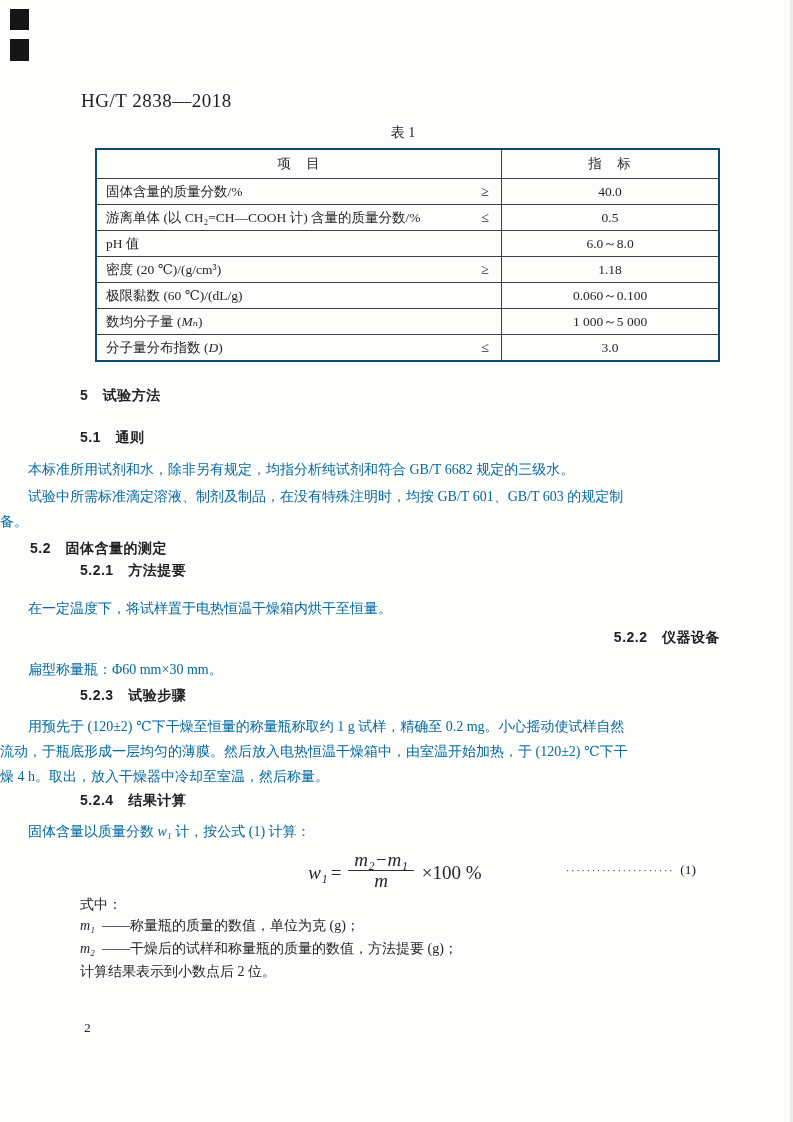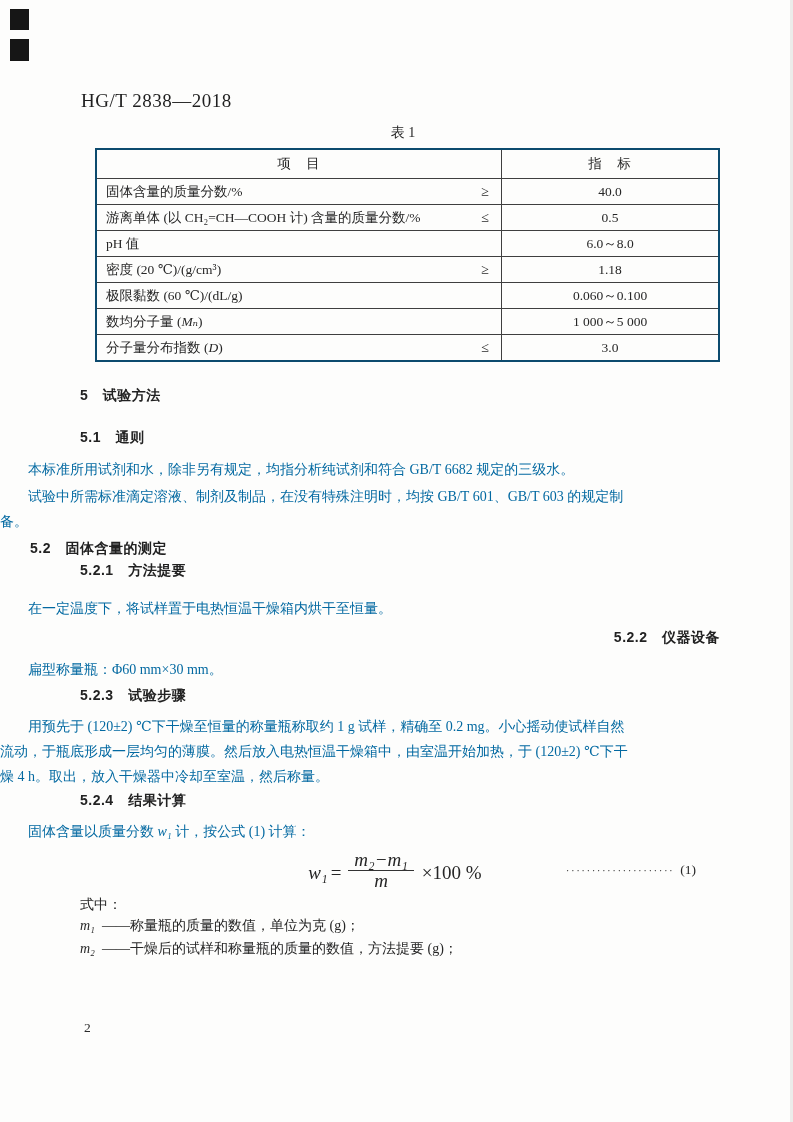--- a/index.html
+++ b/index.html
@@ -141,18 +141,19 @@
     <div class="formula-row">
       <span class="formula"><span class="var">w₁</span><span class="eq">=</span><span class="frac"><span class="num var">m₂−m₁</span><span class="den var">m</span></span><span class="mult">×100 %</span></span>
       <span class="eq-no"><span class="dots">·····················</span><span>(1)</span></span>
     </div>
 
     <div class="where">式中：</div>
 
     <div class="def-row"><span class="var def-sym">m₁</span><span>——</span><span>称量瓶的质量的数值，单位为克 (g)；</span></div>
     <div class="def-row"><span class="var def-sym">m₂</span><span>——</span><span>干燥后的试样和称量瓶的质量的数值，方法提要 (g)；</span></div>
 
+    <div class="note">计算结果表示到小数点后 2 位。</div>
 
   </div>
 
   <div class="page-number">2</div>
 
 </div>
 
 </body></html>

